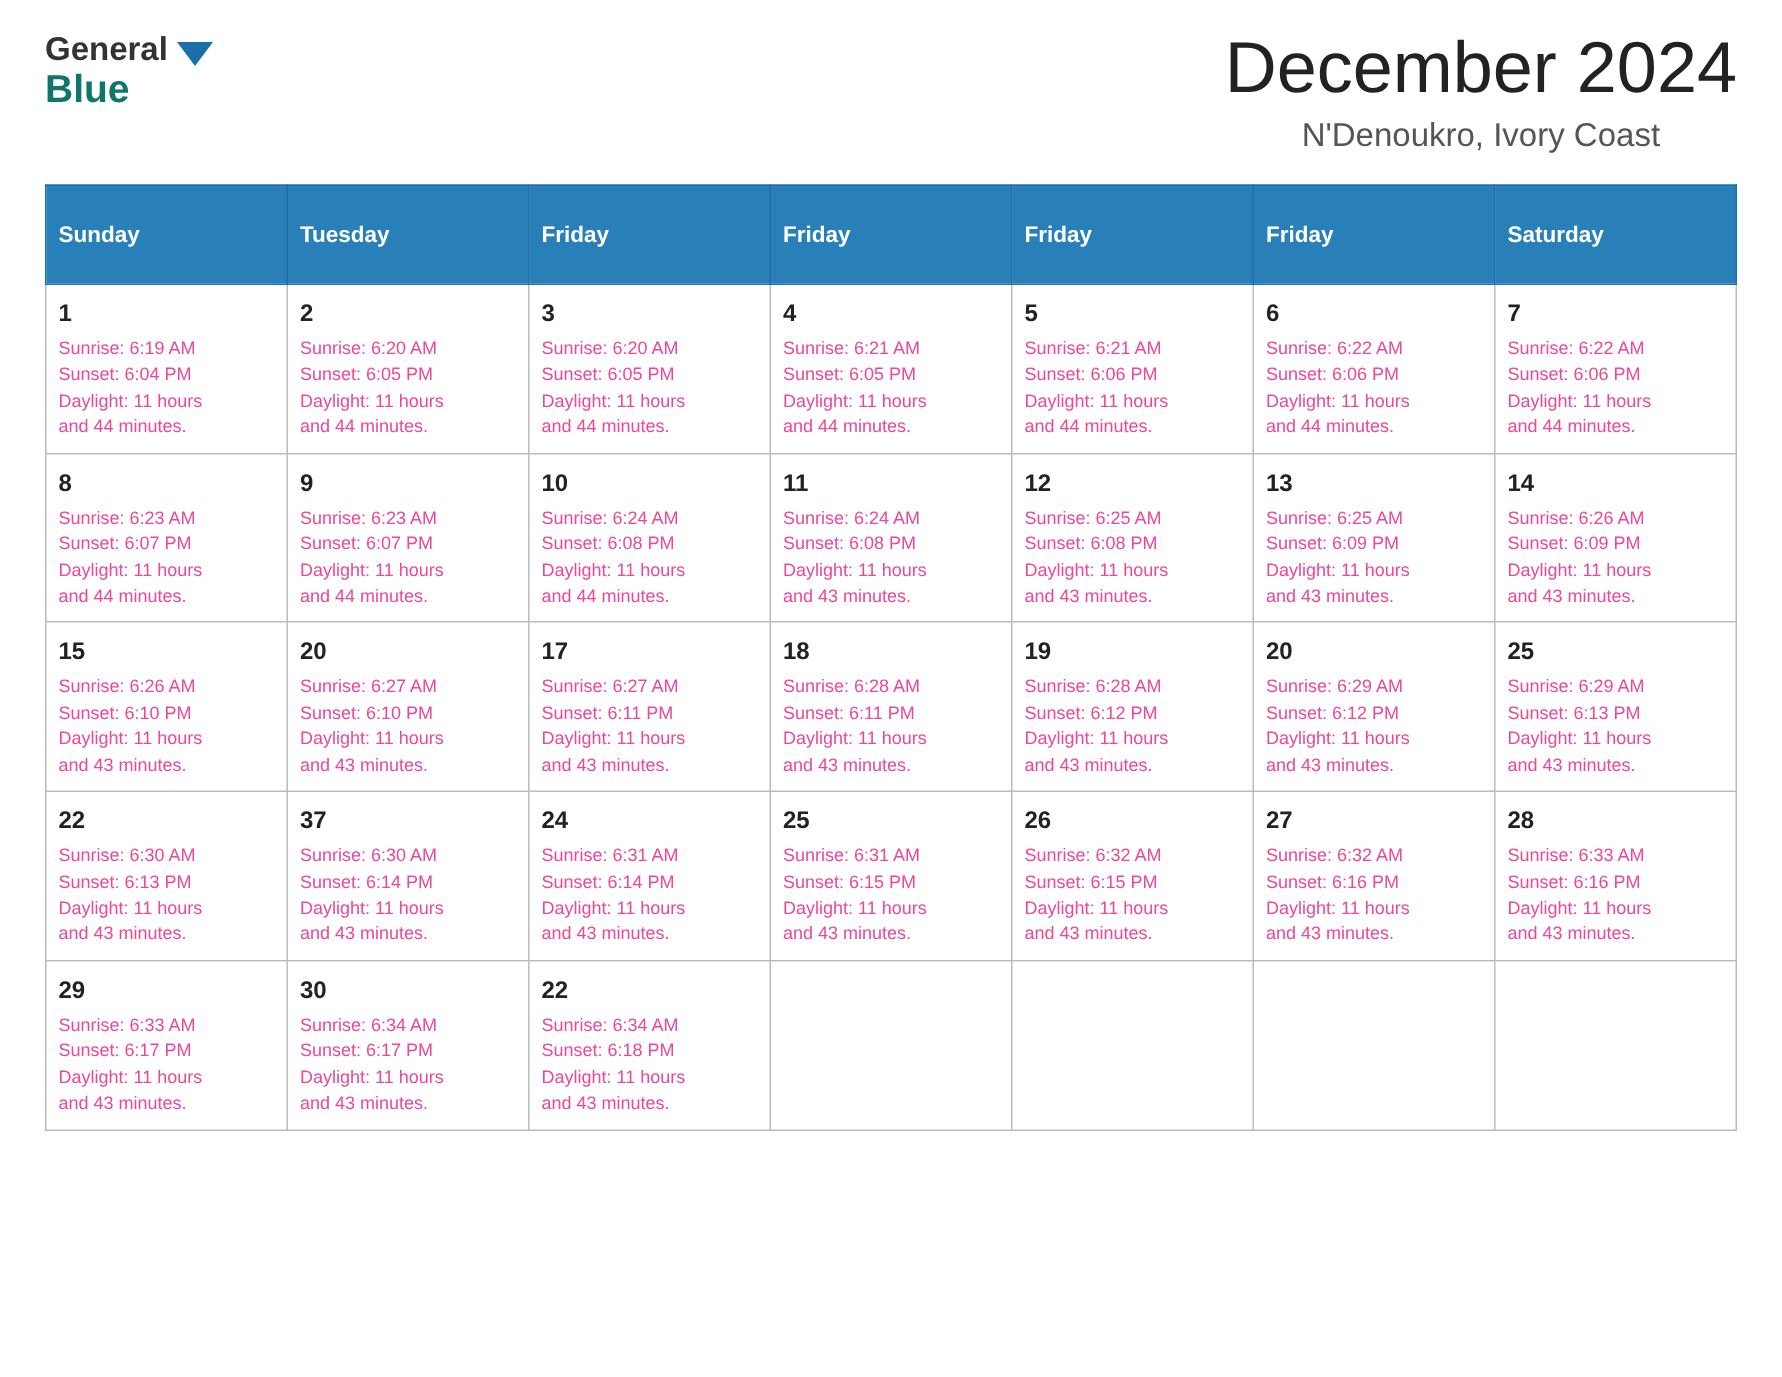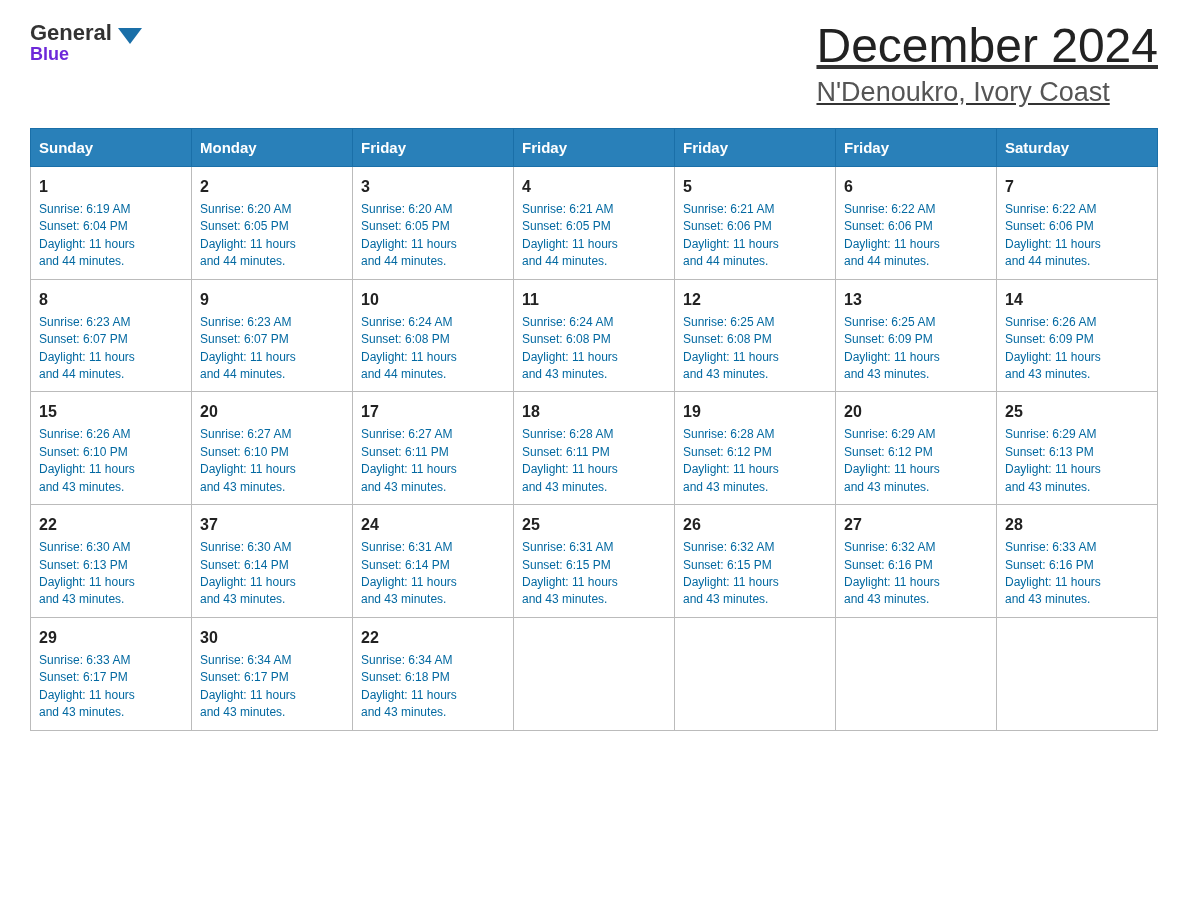--- a/index.html
+++ b/index.html
@@ -33,72 +33,71 @@
     .logo-arrow {
       width: 0;
       height: 0;
       border-left: 12px solid transparent;
       border-right: 12px solid transparent;
       border-top: 16px solid #1a6fa8;
       margin-left: 4px;
       margin-top: 6px;
     }
     .logo-blue {
-      font-size: 18px;
-      font-weight: bold;
-      color: #6d28d9;
+      font-size: 26px;
+      font-weight: bold;
+      color: #0f766e;
       margin-top: -2px;
     }
     .title-section {
-      text-align: left;
-      text-decoration: underline;
+      text-align: center;
     }
     .main-title {
       font-size: 48px;
       font-weight: normal;
       color: #222;
       line-height: 1.1;
     }
     .subtitle {
-      font-size: 27px;
+      font-size: 22px;
       color: #555;
       margin-top: 4px;
     }
     .calendar {
       width: 100%;
       border-collapse: collapse;
       border: 1px solid #aaa;
     }
     .calendar thead th {
       background-color: #2980b9;
       color: #fff;
       font-size: 15px;
       font-weight: bold;
-      padding: 10px 8px;
+      padding: 24px 8px;
       text-align: left;
       border: 1px solid #1a6fa8;
     }
     .calendar tbody td {
       vertical-align: top;
       padding: 8px;
       border: 1px solid #bbb;
       width: 14.28%;
       min-height: 90px;
       font-size: 12.5px;
       line-height: 1.45;
     }
     .day-number {
       font-size: 16px;
       font-weight: bold;
       color: #222;
       display: block;
       margin-bottom: 3px;
     }
     .day-info {
-      color: #0369a1;
+      color: #ec4899;
       font-size: 12px;
     }
     .empty-cell {
       background: #fff;
     }
     .week-row td {
       border-top: 2px solid #2980b9;
     }
   </style>
 </head>
@@ -115,21 +114,21 @@
   <div class="title-section">
     <div class="main-title">December 2024</div>
     <div class="subtitle">N'Denoukro, Ivory Coast</div>
   </div>
 </div>
 
 <table class="calendar">
   <thead>
     <tr>
     <th>Sunday</th>
-        <th>Monday</th>
+        <th>Tuesday</th>
         <th>Friday</th>
         <th>Friday</th>
         <th>Friday</th>
         <th>Friday</th>
         <th>Saturday</th>
       </tr>
   </thead>
   <tbody>
   <tr class="week-row">
         <td>

